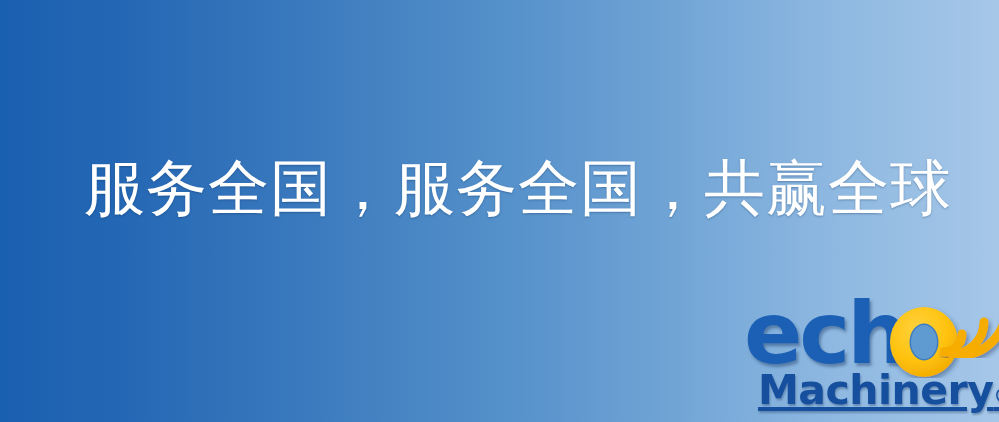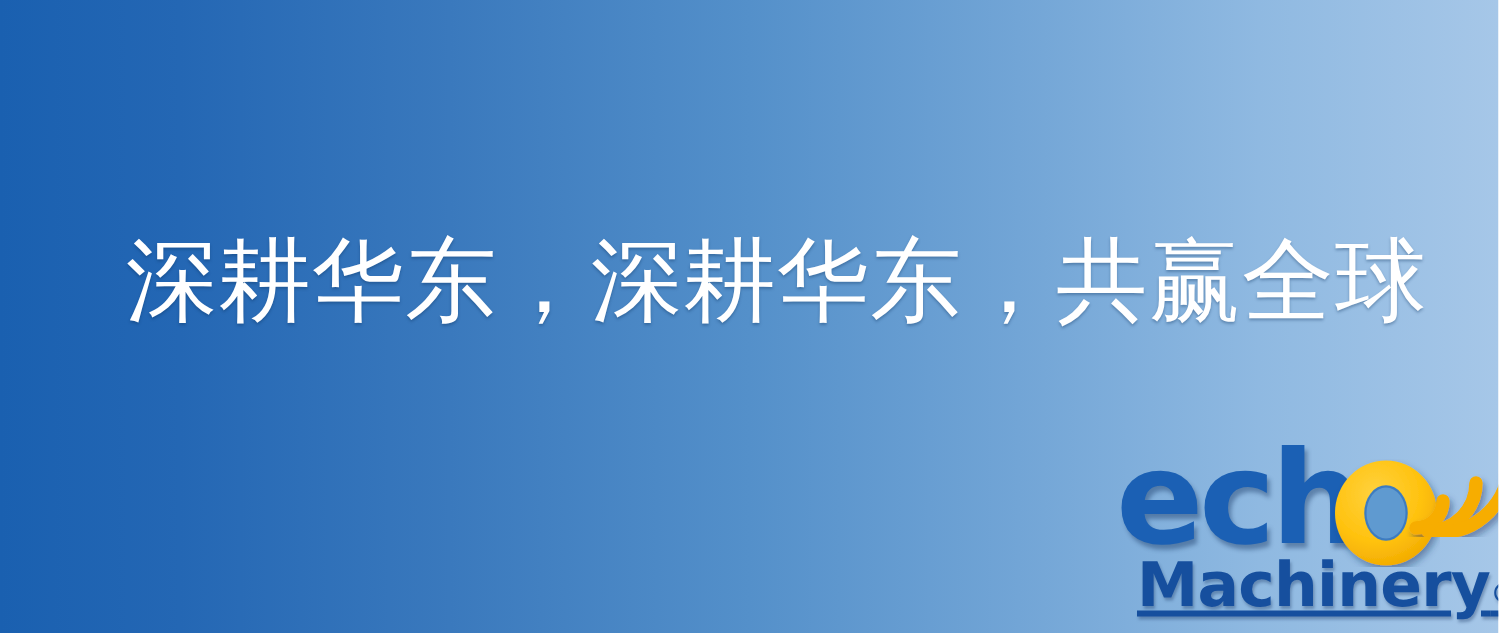--- a/index.html
+++ b/index.html
@@ -109,21 +109,21 @@
     font-size: 19px;
     vertical-align: 2px;
     letter-spacing: 0;
   }
 </style>
 </head>
 <body>
 
 <div id="banner">
 
-  <div id="headline">深耕华东，深耕华东，共赢全球</div>
+  <div id="headline">服务全国，服务全国，共赢全球</div>
 
 
   <div id="logo">
 
     <div id="logo-wordmark">
 
       <span id="logo-echo-text">ech</span>
 
       <svg id="logo-o" viewBox="0 0 72 72">
         <defs>

